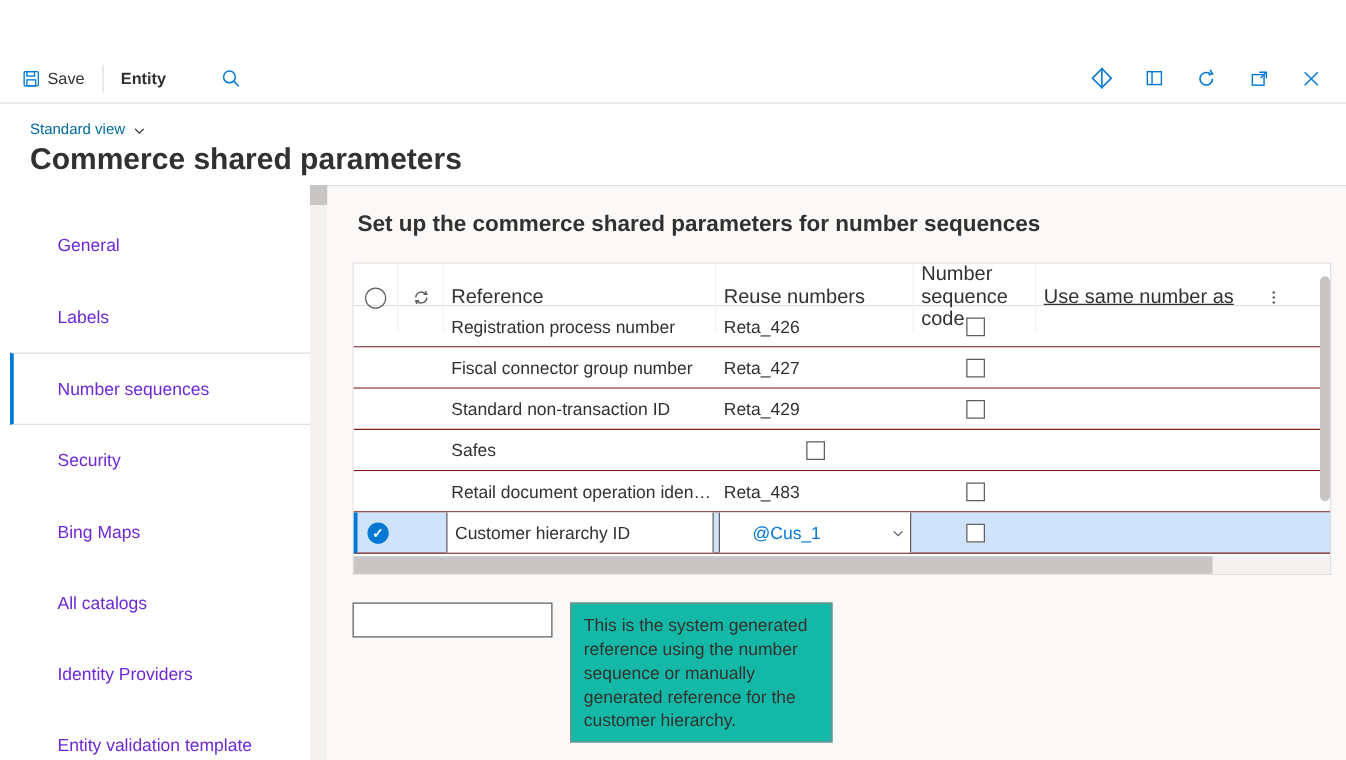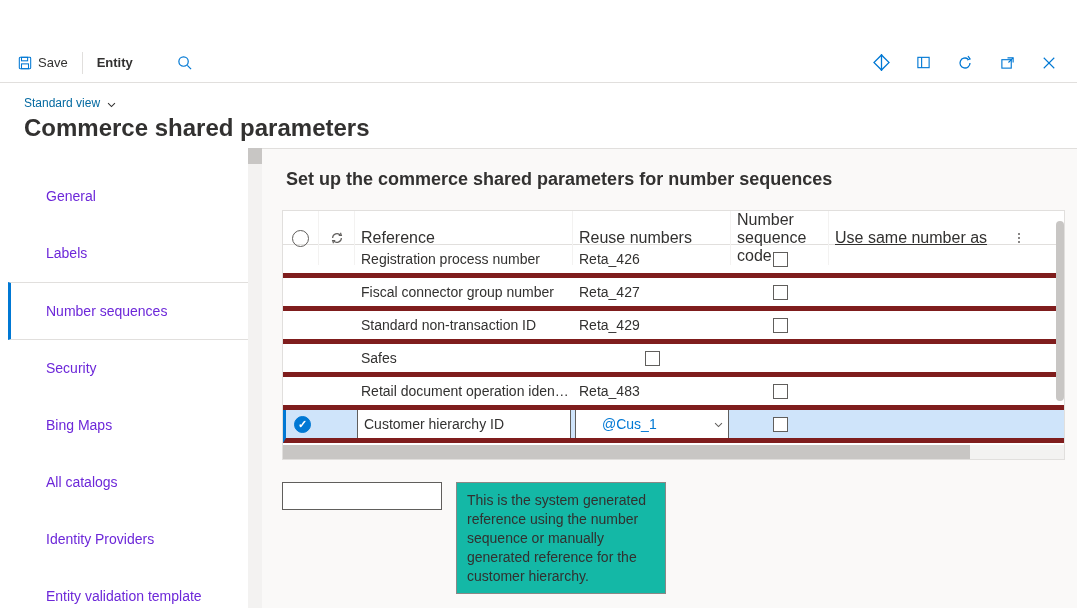--- a/index.html
+++ b/index.html
@@ -135,21 +135,21 @@
     border-right: 1px solid #f3f2f1;
     height:100%;
     display:flex;
     align-items:center;
   }
   .th.center { justify-content:center; }
   .th.nb { border-right:none;text-decoration:underline; }
   .tbl-row {
     display: grid;
     grid-template-columns: 36px 36px 218px 158px 98px 180px 20px;
-    border-bottom: 5px solid #7f1d1d;
+    border-bottom: 1px solid #7f1d1d;
     height: 33px;
     align-items: center;
     background:#fff;
   }
   .tbl-row.selected {
     background: #cfe4fa;
     border-left: 3px solid #0078d4;
     grid-template-columns: 33px 36px 218px 158px 98px 180px 20px;
   }
   .td {

